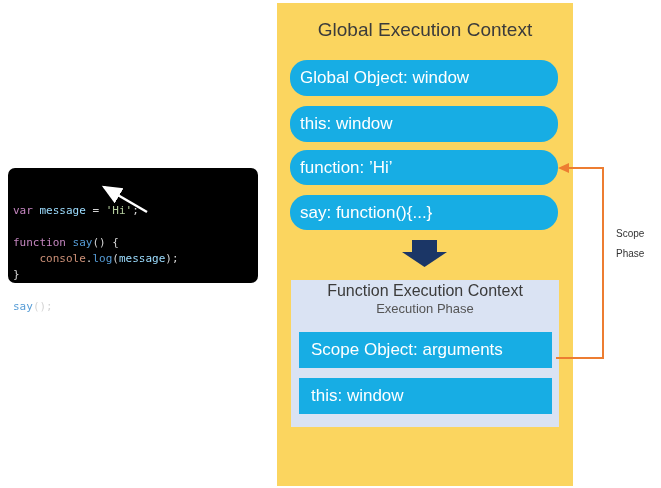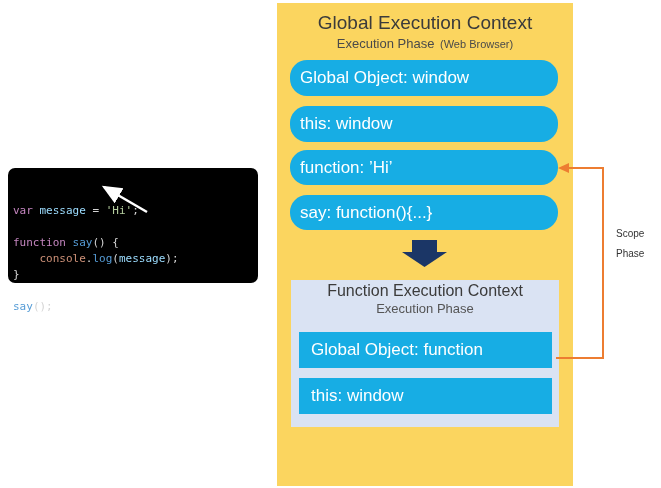--- a/index.html
+++ b/index.html
@@ -25,21 +25,21 @@
   .code-line { height: 16px; }
 
   
   .panel {
     position: absolute; left: 277px; top: 3px;
     width: 296px; height: 483px;
     background: var(--panel_bg, #FBD55F);
     box-sizing: border-box;
   }
   .panel-title {
-    padding-top: 9px; text-align: center;
+    padding-top: 16px; text-align: center;
     font-size: 19px; color: var(--title_text, #3B3B3B);
   }
   .panel-subtitle {
     margin-top: 2px; text-align: center;
     font-size: 13px; color: #4a4a4a;
   }
   .panel-subtitle .small { font-size: 11px; margin-left: 2px; }
 
   .g-row {
     position: absolute; left: 13px; width: 268px; height: 36px;
@@ -86,43 +86,39 @@
 </style>
 </head>
 <body>
 
 <div class="code-block">
   <div><div class="code-line"><span style="color: rgb(197, 134, 192);">var</span><span style="color: rgb(212, 212, 212);"> </span><span style="color: rgb(156, 220, 254);">message</span><span style="color: rgb(212, 212, 212);"> = </span><span style="color: rgb(181, 206, 159);">'Hi'</span><span style="color: rgb(212, 212, 212);">;</span></div><div class="code-line">&nbsp;</div><div class="code-line"><span style="color: rgb(197, 134, 192);">function</span><span style="color: rgb(212, 212, 212);"> </span><span style="color: rgb(86, 156, 214);">say</span><span style="color: rgb(212, 212, 212);">() {</span></div><div class="code-line"><span style="color: rgb(212, 212, 212);">    </span><span style="color: rgb(206, 145, 120);">console</span><span style="color: rgb(212, 212, 212);">.</span><span style="color: rgb(86, 156, 214);">log</span><span style="color: rgb(212, 212, 212);">(</span><span style="color: rgb(156, 220, 254);">message</span><span style="color: rgb(212, 212, 212);">);</span></div><div class="code-line"><span style="color: rgb(212, 212, 212);">}</span></div><div class="code-line">&nbsp;</div><div class="code-line"><span style="color: rgb(86, 156, 214);">say</span><span style="color: rgb(212, 212, 212);">();</span></div></div>
 </div>
 
 <div class="panel">
   <div class="panel-title">Global Execution Context</div>
-  <div class="panel-subtitle">
-    <span>Execution Phase</span>
-    <span class="small">(Web Browser)</span>
-  </div>
 
   <div class="g-row" style="top:57px">
     <span>Global Object: window</span>
   </div>
   <div class="g-row" style="top:103px">
     <span>this: window</span>
   </div>
   <div class="g-row" style="top:147px;height:35px">
     <span>function: ’Hi’</span>
   </div>
   <div class="g-row" style="top:192px;height:35px">
     <span>say: function(){...}</span>
   </div>
 
   <div class="fec">
     <div class="fec-title">Function Execution Context</div>
     <div class="fec-subtitle">Execution Phase</div>
     <div class="f-row" style="top:52px">
-      <span>Global Object: function</span>
+      <span>Scope Object: arguments</span>
     </div>
     <div class="f-row" style="top:98px">
       <span>this: window</span>
     </div>
   </div>
 </div>
 
 <div class="scope-label">
   <div>Scope</div>
   <div>Phase</div>

